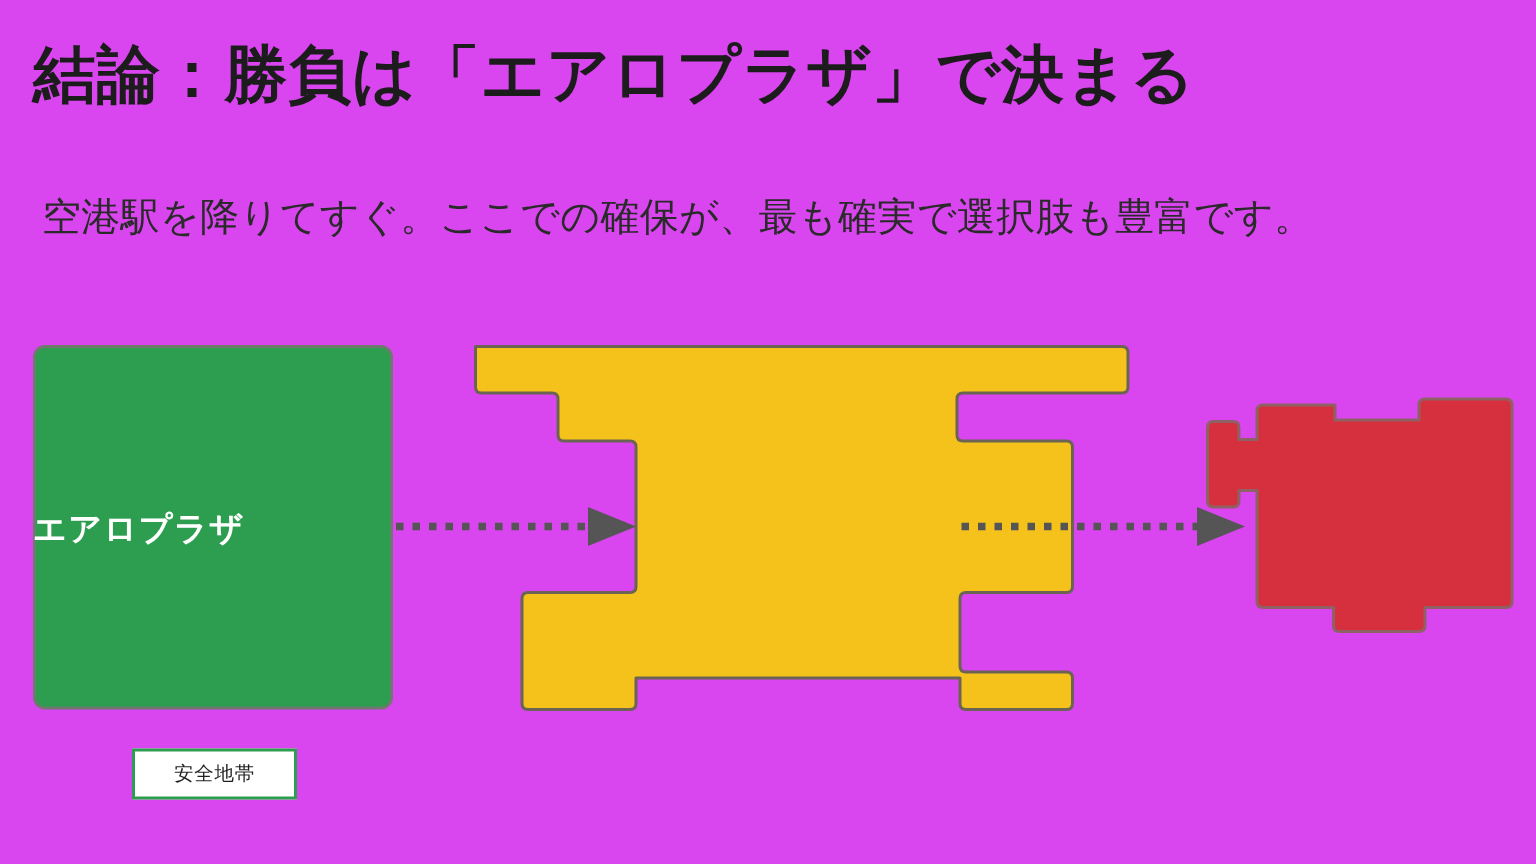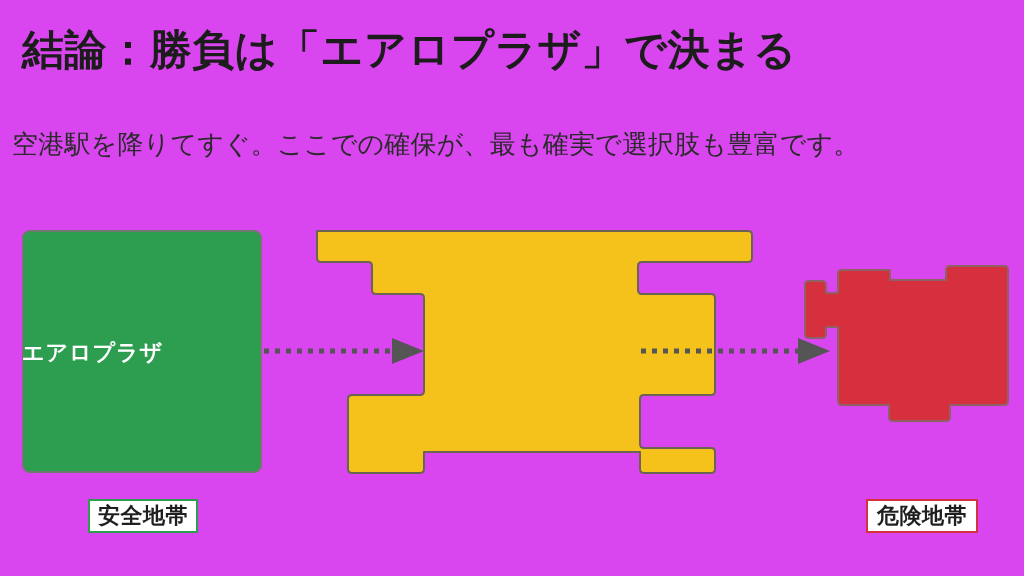--- a/index.html
+++ b/index.html
@@ -30,21 +30,21 @@
     width: 960px;
     font-size: 42px;
     font-weight: bold;
     color: #1c1c1c;
     letter-spacing: 0.5px;
     line-height: 1.15;
     white-space: nowrap;
   }
   .subtitle {
     position: absolute;
-    left: 12px;
+    left: 28px;
     top: 128px;
     width: 970px;
     font-size: 26px;
     font-weight: normal;
     color: #2a2a2a;
     letter-spacing: 0.2px;
     line-height: 1.3;
     white-space: nowrap;
   }
 
@@ -76,22 +76,22 @@
   #label-aero   { left: 22px;  top: 133px; width: 240px; }
   #label-term1  { left: 424px; top: 133px; width: 216px; }
   #label-term2  { left: 838px; top: 133px; width: 170px; }
 
   
   .legend-chip {
     position: absolute;
     box-sizing: border-box;
     background: #ffffff;
     border: 2px solid #999;
-    font-size: 22px;
-    font-weight: bold;
+    font-size: 13px;
+    font-weight: normal;
     color: #1f1f1f;
     text-align: center;
     line-height: 30px;
     height: 34px;
     letter-spacing: 0.5px;
     white-space: nowrap;
   }
   #chip-safe    { left: 88px;  top: 499px; width: 110px; border-color: #2d9e4f; }
   #chip-caution { left: 455px; top: 499px; width: 132px; border-color: #efc13a; }
   #chip-danger  { left: 866px; top: 499px; width: 112px; border-color: #d6303f; }
@@ -200,15 +200,14 @@
     </svg>
 
     <div class="shape-label" id="label-aero">エアロプラザ</div>
 
 
   </div>
 
   <div class="legend-chip" id="chip-safe">安全地帯</div>
 
 
-  <div class="legend-chip" id="chip-danger">危険地帯</div>
 
 </div>
 
 </body></html>

